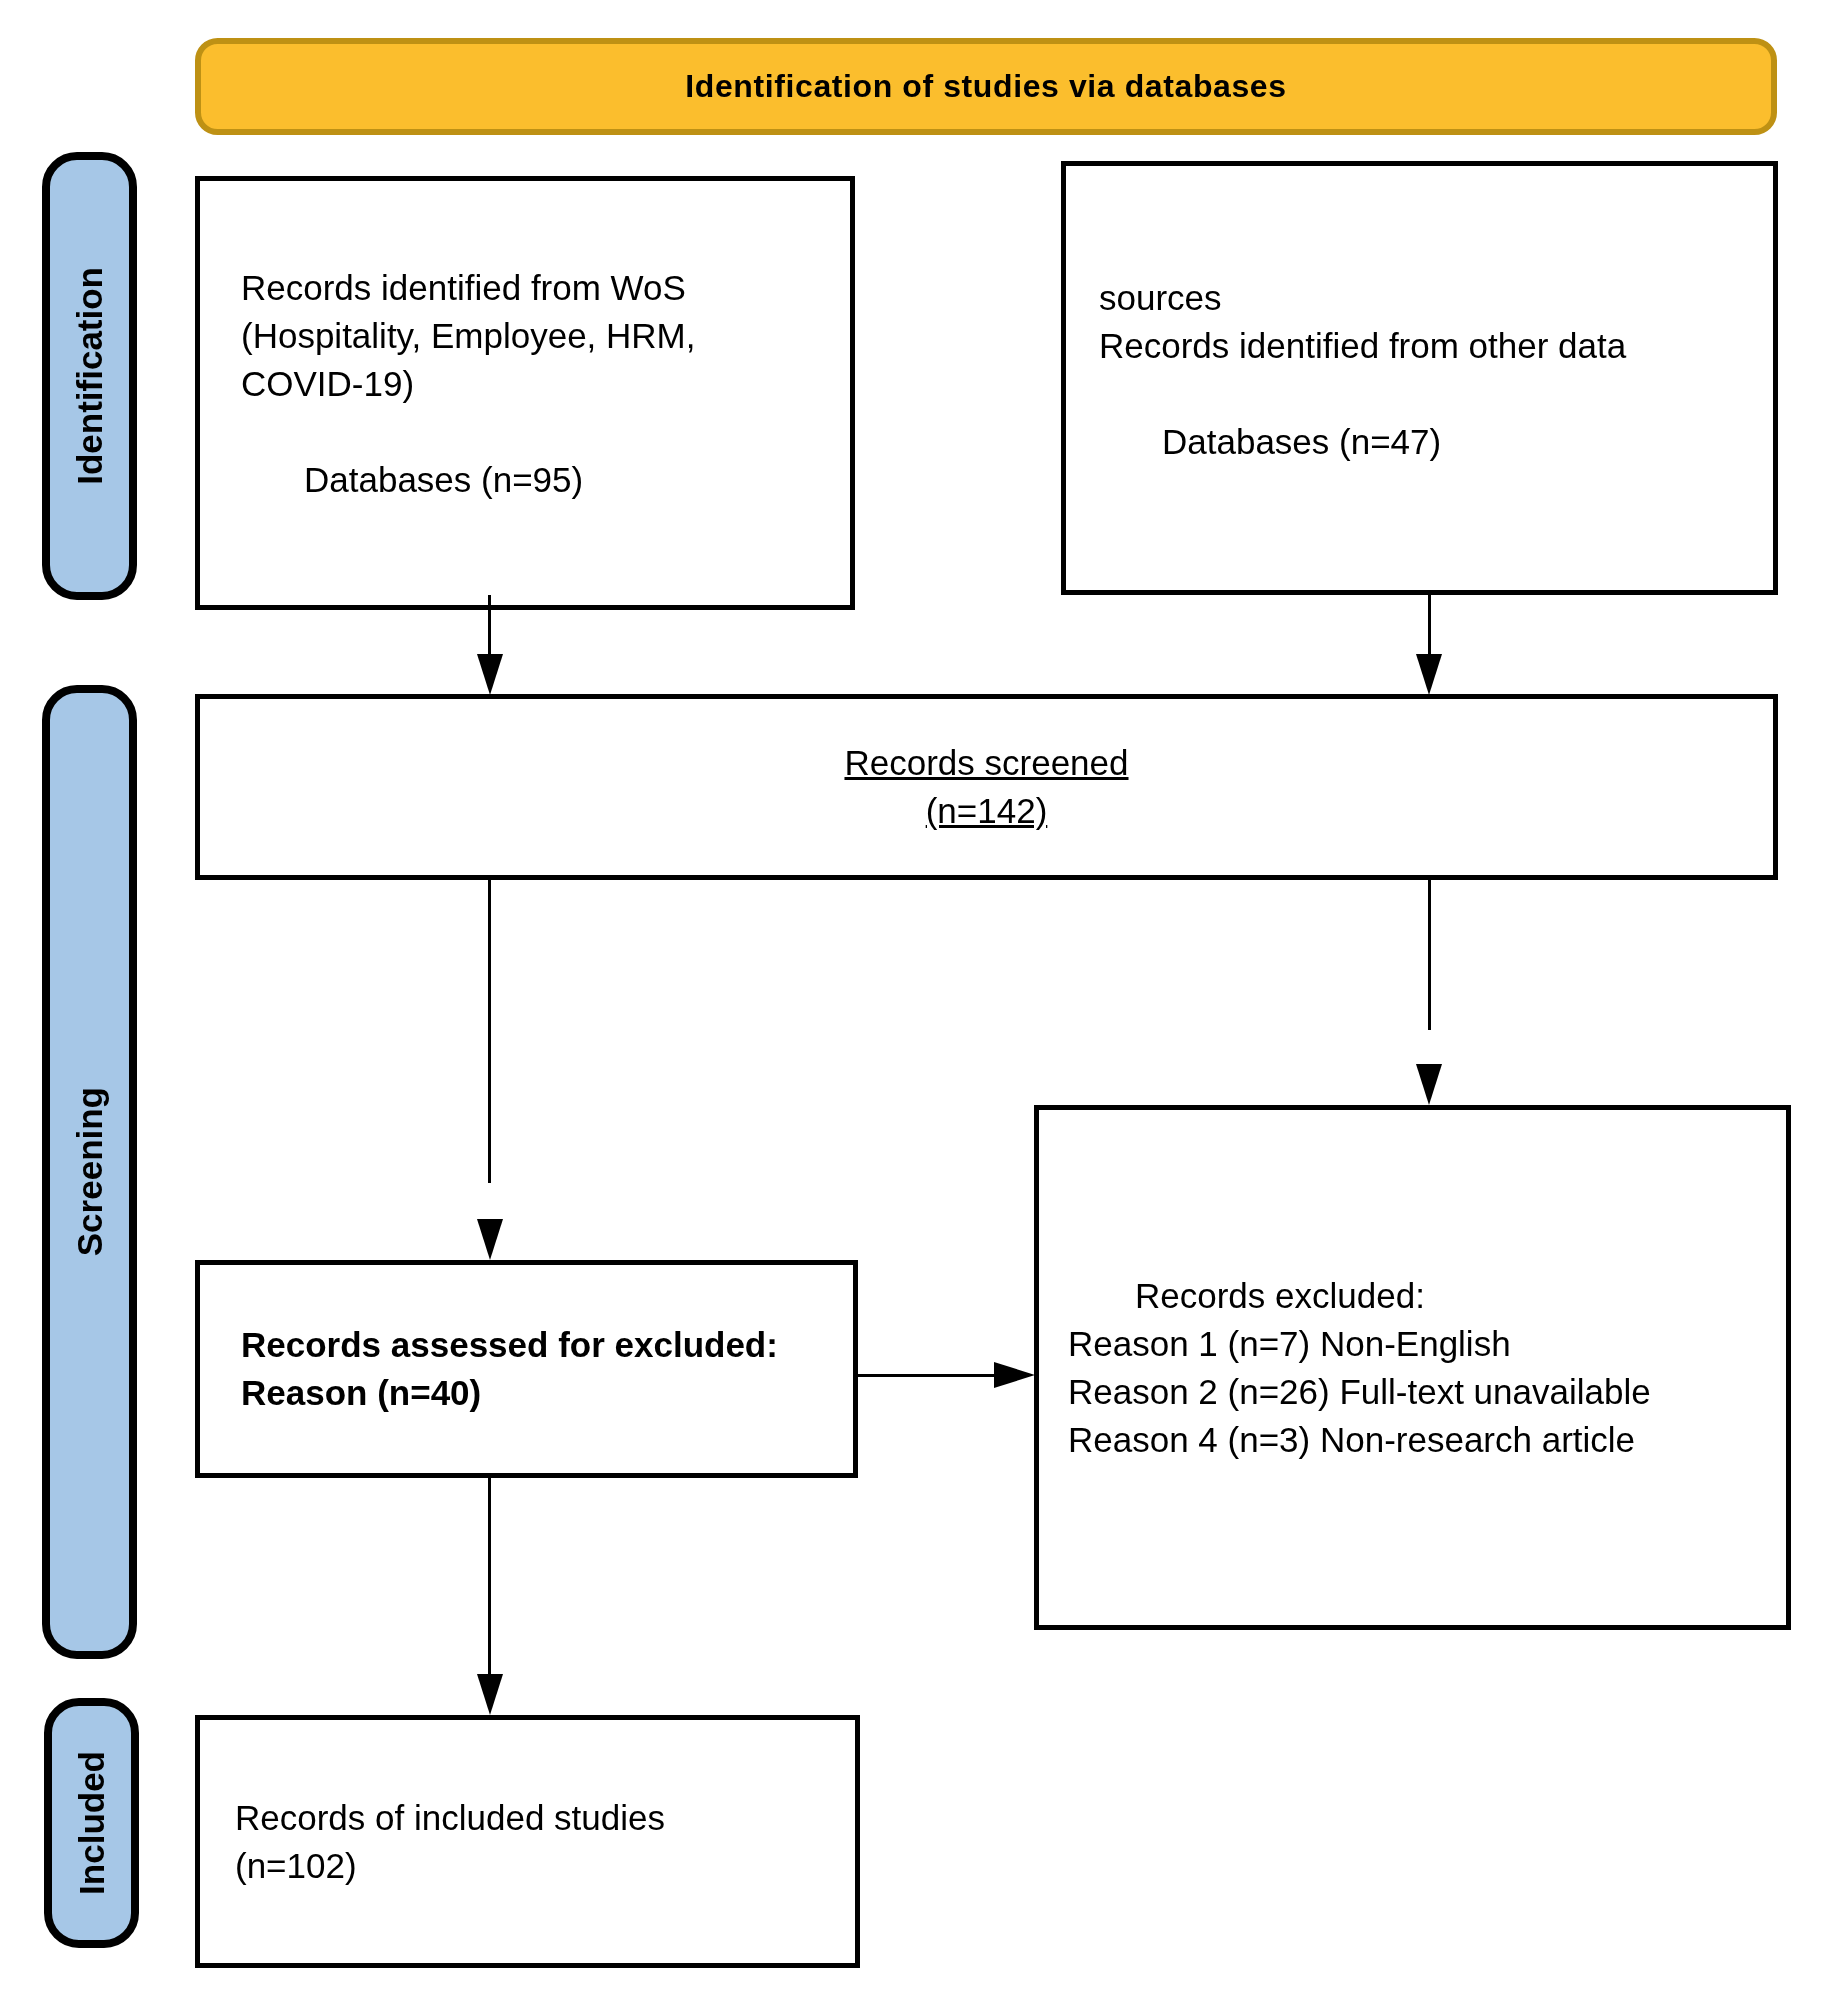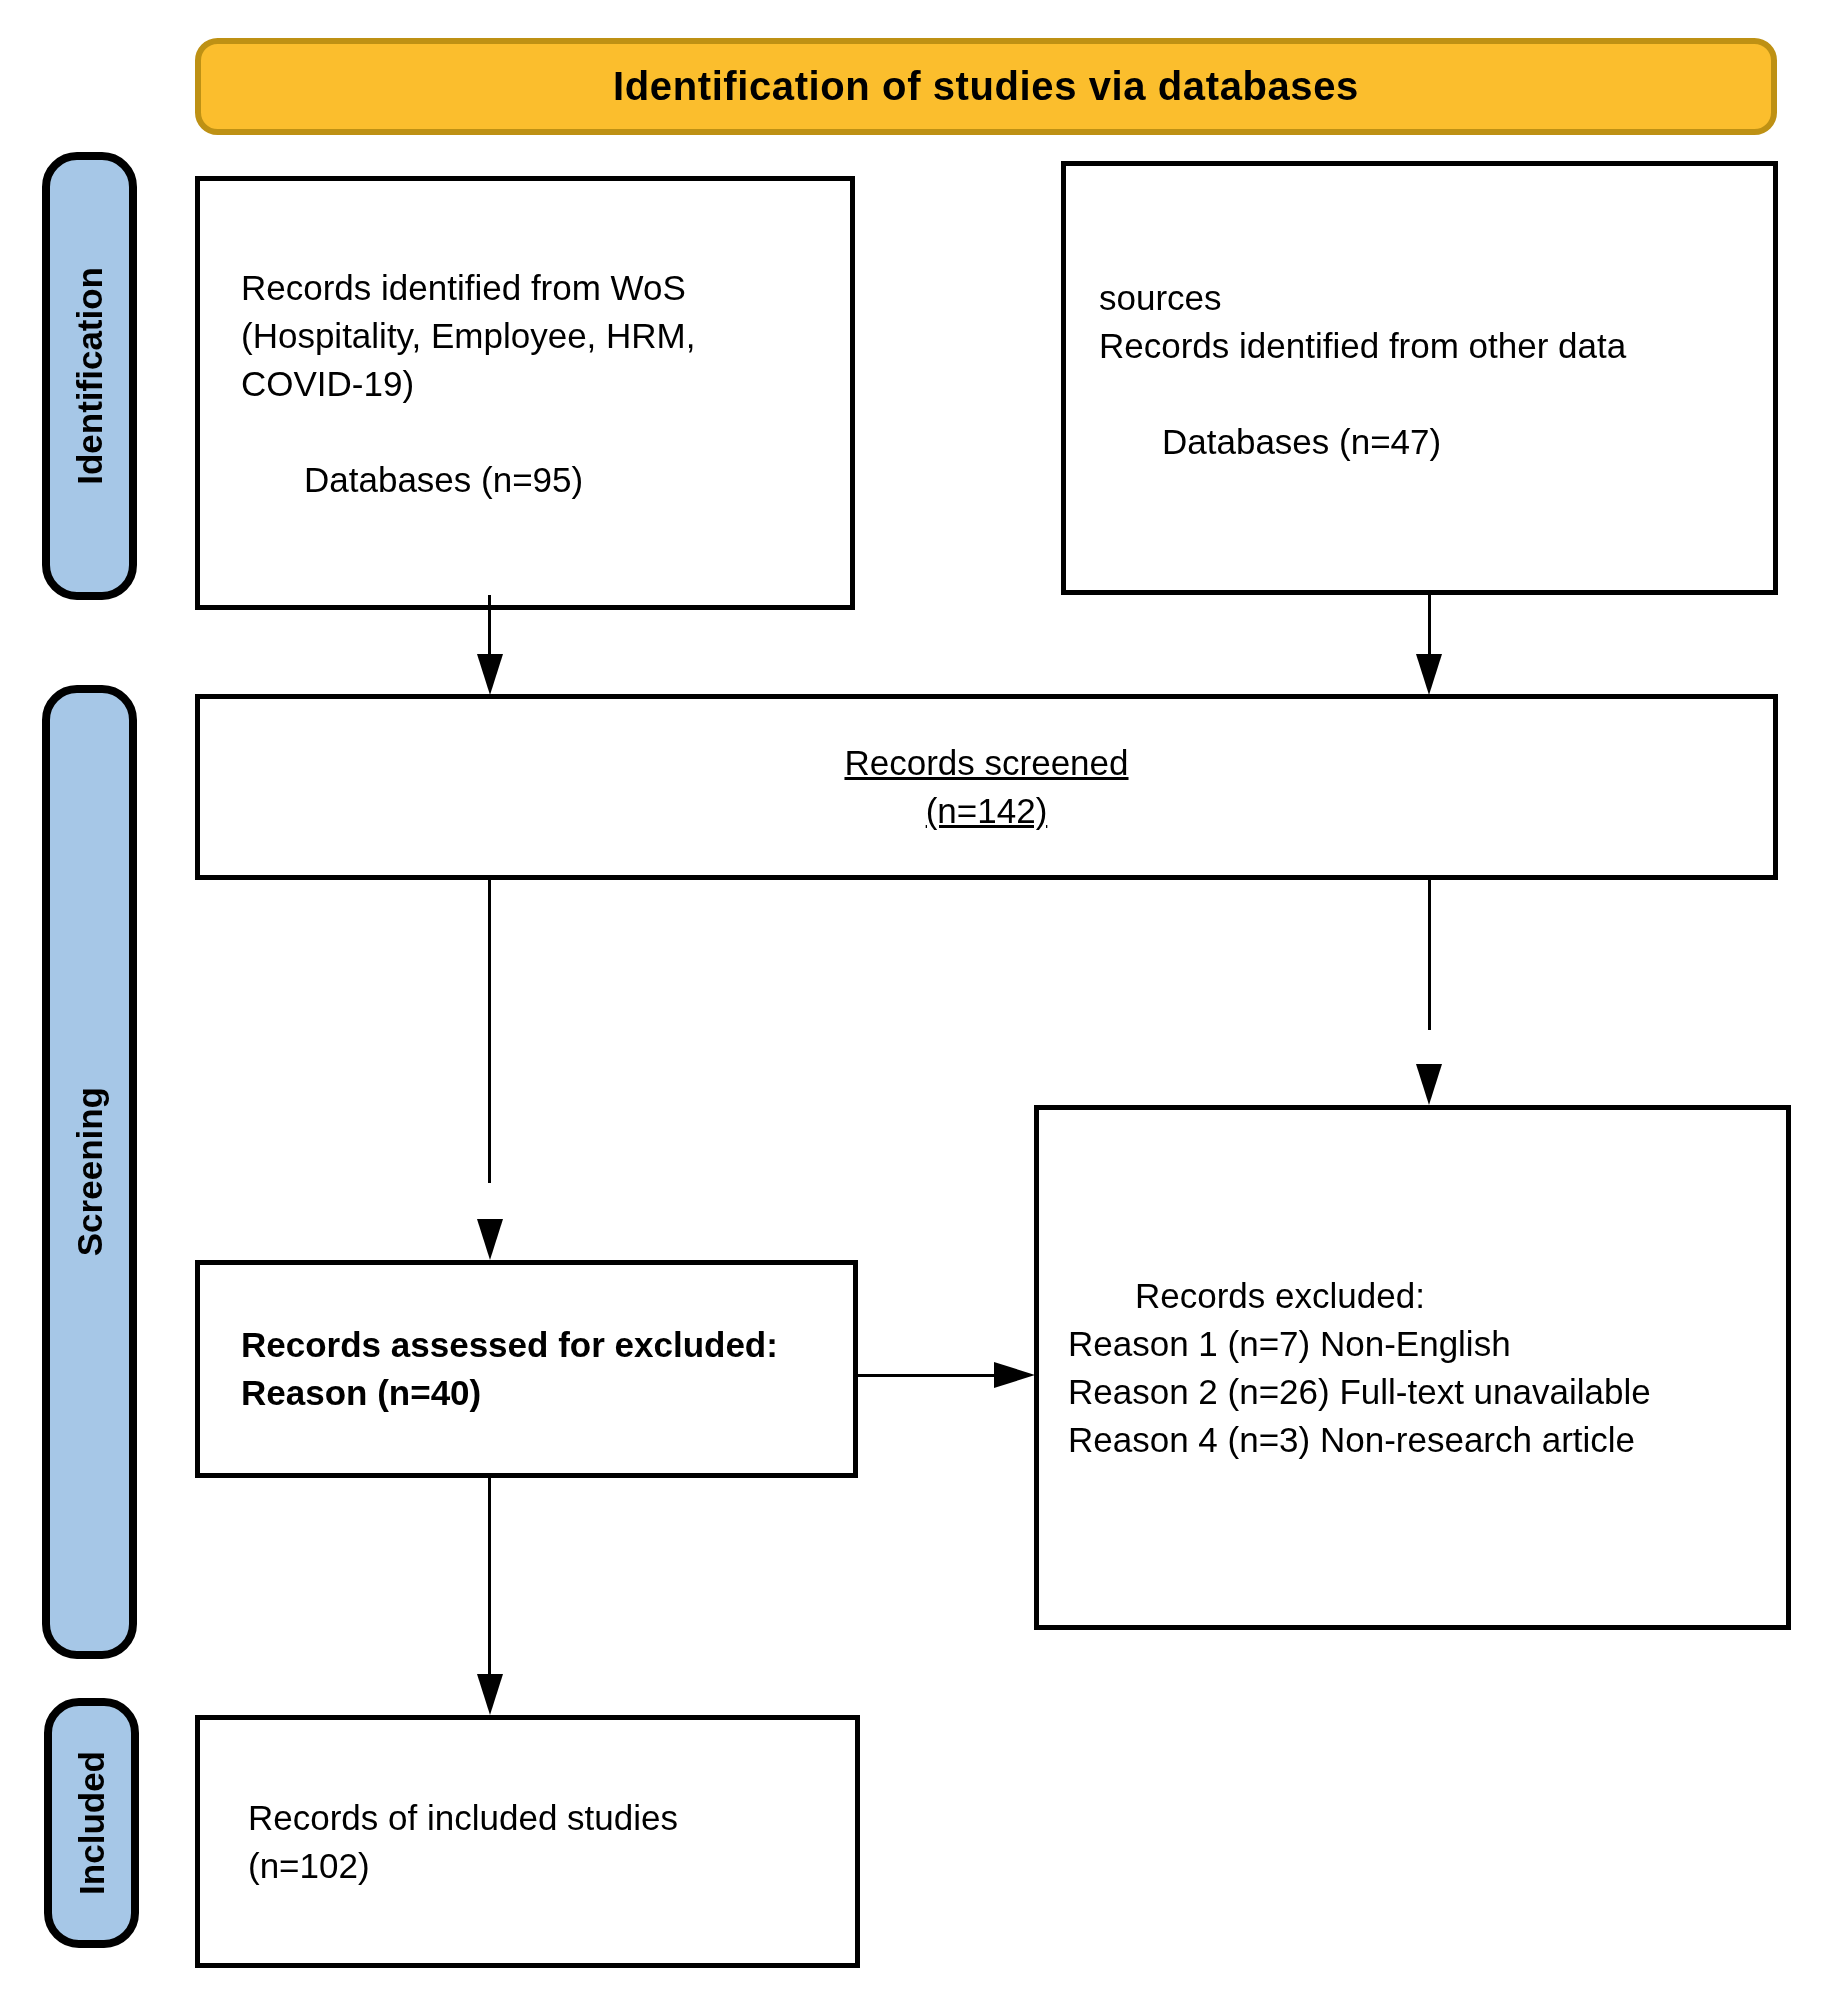--- a/index.html
+++ b/index.html
@@ -23,21 +23,21 @@
     width: 1582px; height: 97px;
     box-sizing: border-box;
     background: var(--header-fill, #FBBE2D);
     border: 6.8px solid var(--header-border, #BE9114);
     border-radius: 22.6px;
     display: flex;
     align-items: center;
     justify-content: center;
   }
   .banner-text {
-    font-size: 40px;
+    font-size: 32px;
     font-weight: bold;
     letter-spacing: 0.6px;
   }
 
   
   .stage {
     position: absolute;
     box-sizing: border-box;
     background: var(--stage-fill, #A6C7E7);
     border: 8px solid var(--stage-border, #000000);
@@ -67,21 +67,21 @@
     line-height: 48px;
   }
   .box-wos      { left: 195px;  top: 176px;  width: 660px; height: 434px; padding: 83px 20.4px 0 41px; }
   .box-other    { left: 1061px; top: 161px;  width: 717px; height: 434px; padding: 108px 20.4px 0 33px; }
   .box-screened { left: 195px;  top: 694px; width: 1583px; height: 186px;
                   display: flex; flex-direction: column; align-items: center; justify-content: center; text-align: center; text-decoration: underline; }
   .box-assessed { left: 195px;  top: 1260px; width: 663px; height: 218px; padding-left: 41px; padding-right: 17px;
                   display: flex; flex-direction: column; justify-content: center; font-weight: bold; }
   .box-excluded { left: 1034px; top: 1105px; width: 757px; height: 525px; padding-left: 29px; padding-right: 24px;
                   display: flex; flex-direction: column; justify-content: center; }
-  .box-included { left: 195px;  top: 1715px; width: 665px; height: 253px; padding-left: 48px; padding-right: 17px;
+  .box-included { left: 195px;  top: 1715px; width: 665px; height: 253px; padding-left: 35px; padding-right: 17px;
                   display: flex; flex-direction: column; justify-content: center; }
   .count-line { margin-top: 48px; margin-left: 63px; }
   .excluded-title { margin-left: 67px; }
 
   
   .aline {
     position: absolute;
     background: #000000;
   }
   .ahead-down {

